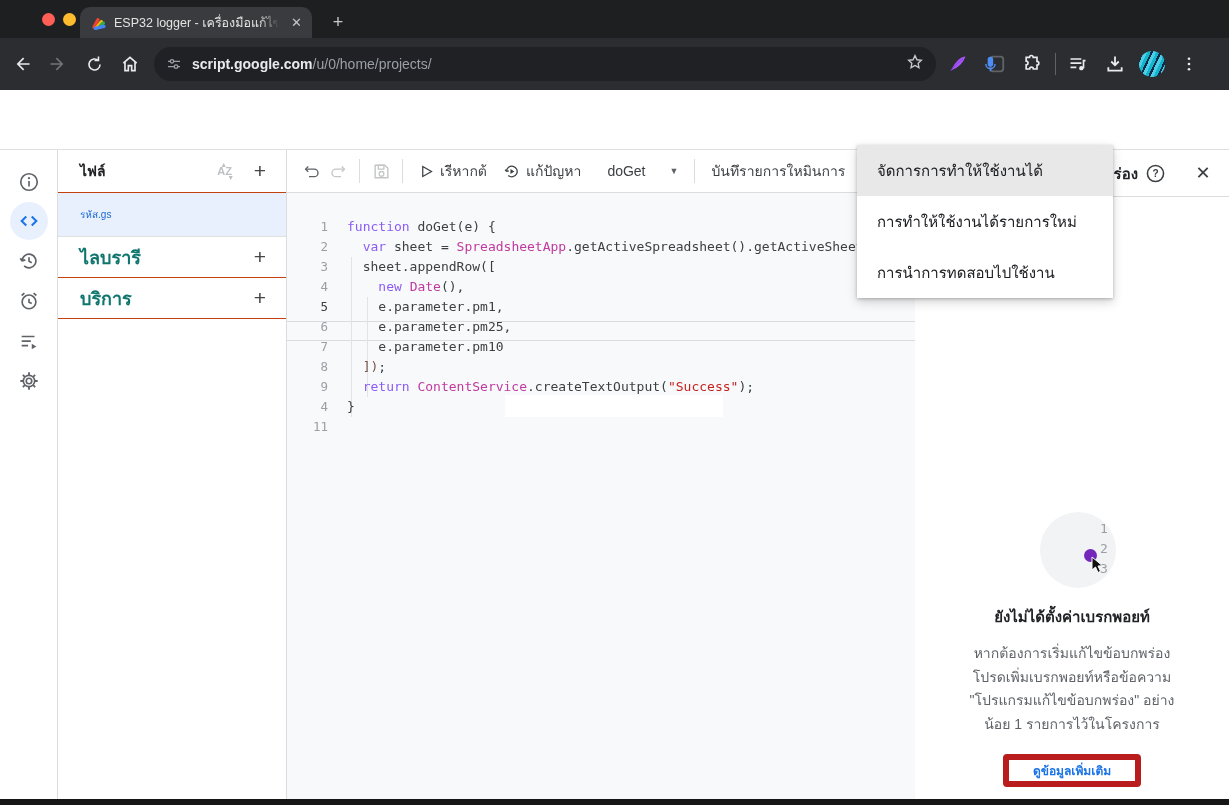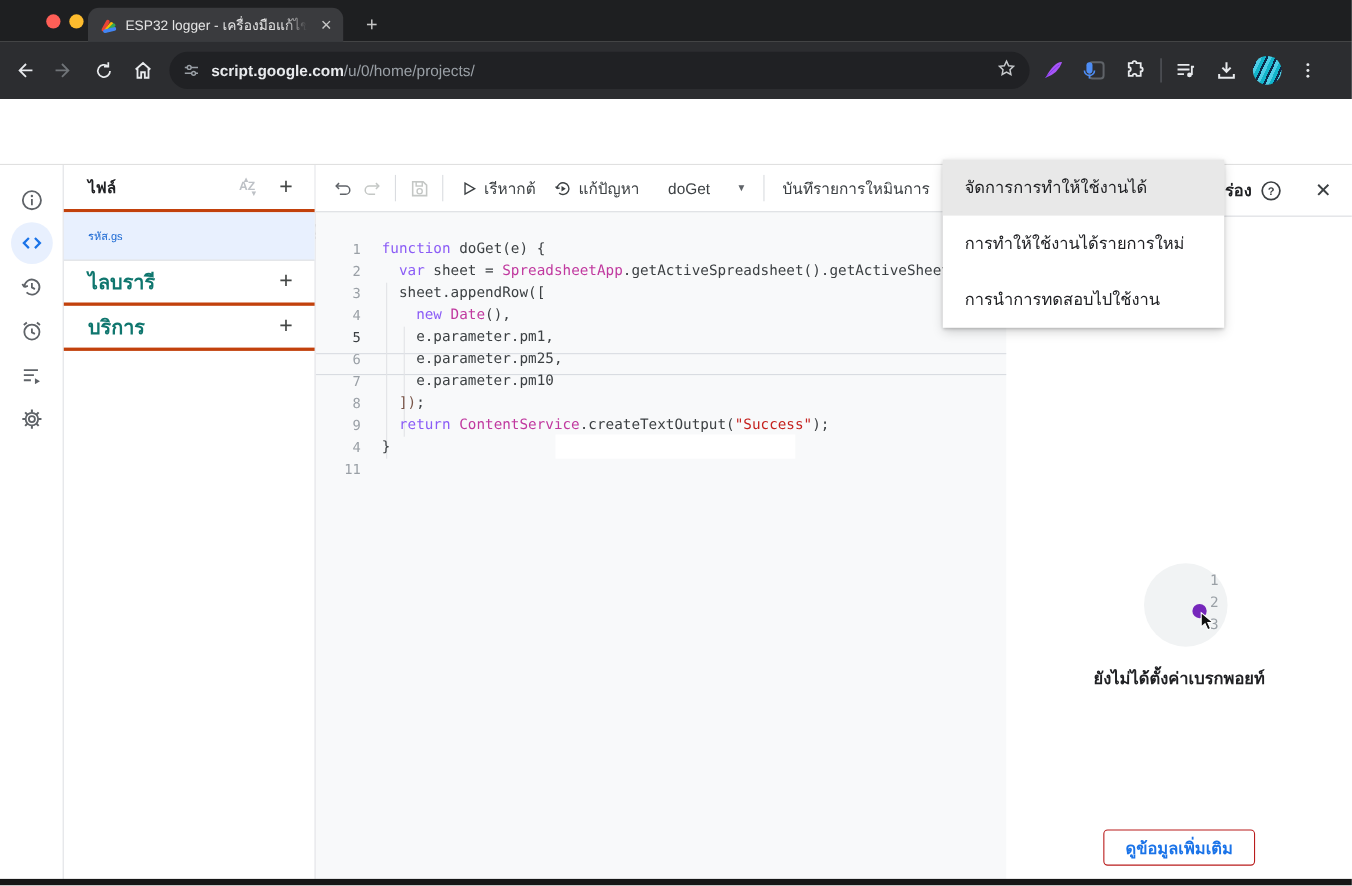--- a/index.html
+++ b/index.html
@@ -43,21 +43,21 @@
   #apps-grid { left:1134px; }
   #avatar-top { left:1178px; top:104px; width:32px; height:32px; border-radius:50%; background:repeating-linear-gradient(115deg,#12b5cb 0 4px,#ffffff 4px 6px,#1a9cb0 6px 10px); border:1px solid #e0e0e0; }
 
   
   #rail { left:0; top:150px; width:58px; height:649px; background:#fff; border-right:1px solid #dadce0; }
   .rail-ic { left:10px; width:38px; height:38px; display:flex; align-items:center; justify-content:center; border-radius:50%; }
   .rail-ic.sel { background:#e8f0fe; }
 
   
   #filepanel { left:58px; top:150px; width:229px; height:649px; background:#fff; border-right:1px solid #dadce0; }
-  .fp-row { display:flex; align-items:center; border-bottom:3px solid #c2410c; padding:0 14px 0 22px; }
+  .fp-row { display:flex; align-items:center; border-bottom:1px solid #c2410c; padding:0 14px 0 22px; }
   #fp-header { height:43px; }
   #fp-title { font-size:14px; font-weight:bold; color:#202124; }
   #fp-sort { margin-left:auto; color:#bdc1c6; font-size:11px; font-weight:bold; letter-spacing:0; position:relative; padding-right:2px; }
   #fp-sort .arr { font-size:7px; position:absolute; left:3px; }
   .plus { color:#444746; font-size:21px; font-weight:300; width:24px; text-align:center; }
   #fp-header .plus { margin-left:14px; }
   #file-row { height:44px; background:#e8f0fe; border-bottom:1px solid #e0e0e0; }
   #file-row span { color:#1967d2; font-size:10px; }
   .section-row { height:41px; }
   .section-row span.lbl { font-size:18px; font-weight:bold; color:#0f766e; }
@@ -90,21 +90,21 @@
   #dbg-header { left:0; top:0; width:314px; height:47px; border-bottom:1px solid #dadce0; }
   #dbg-title { left:0; top:0; width:223px; height:47px; line-height:47px; text-align:right; font-size:15px; font-weight:bold; color:#202124; white-space:nowrap; overflow:hidden; }
   #dbg-help { left:228px; top:11px; width:24px; height:24px; display:flex; align-items:center; justify-content:center; }
   #dbg-close { left:276px; top:11px; width:24px; height:24px; display:flex; align-items:center; justify-content:center; color:#3c4043; font-size:18px; }
   #dbg-illu { left:125px; top:362px; width:76px; height:76px; border-radius:50%; background:#f1f3f4; }
   .illu-num { position:absolute; left:60px; width:16px; text-align:left; font-size:13px; color:#9aa0a6; font-family:"DejaVu Sans Mono", monospace; }
   #bp-dot { left:44px; top:37px; width:13px; height:13px; border-radius:50%; background:#7627bb; }
   #illu-cursor { left:49px; top:44px; }
   #dbg-heading { left:0; top:455px; width:314px; text-align:center; font-size:15px; font-weight:bold; color:#202124; }
   #dbg-body { left:22px; top:492px; width:270px; text-align:center; font-size:14px; color:#5f6368; line-height:23.5px; }
-  #dbg-learn { left:88px; top:604px; width:138px; height:33px; background:#fff; border:1px solid #b91c1c; border-radius:4px; color:#1a73e8; font-size:15px; font-weight:bold; font-family:inherit; }
+  #dbg-learn { left:88px; top:604px; width:138px; height:33px; background:#fff; border:6px solid #b91c1c; border-radius:4px; color:#1a73e8; font-size:12px; font-weight:bold; font-family:inherit; }
 
   
   #deploy-menu { left:857px; top:145px; width:256px; background:#fff; box-shadow:0 1px 3px rgba(0,0,0,.22), 0 4px 10px rgba(0,0,0,.18); z-index:50; padding:0; }
   .menu-item { height:51px; line-height:51px; padding:0 20px; font-size:15px; color:#202124; white-space:nowrap; }
   .menu-item.hover { background:#e8e8e8; }
 
   #bottom-strip { left:0; top:799px; width:1229px; height:6px; background:#161616; }
 </style>
 </head>
 <body>
@@ -404,20 +404,26 @@
   <div id="dbg-illu" class="abs">
     <span class="illu-num" style="top:9px">1</span>
     <span class="illu-num" style="top:29px">2</span>
     <span class="illu-num" style="top:49px">3</span>
     <div id="bp-dot" class="abs"></div>
     <svg id="illu-cursor" class="abs" width="16" height="18" viewBox="0 0 16 18">
       <path d="M3 1 L3 14 L6.5 11 L9 16.5 L11.5 15.3 L9 10 L13.5 9.8 Z" fill="#111" stroke="#fff" stroke-width="1"></path>
     </svg>
   </div>
   <div id="dbg-heading" class="abs">ยังไม่ได้ตั้งค่าเบรกพอยท์</div>
+  <div id="dbg-body" class="abs">
+    <span style="display:block">หากต้องการเริ่มแก้ไขข้อบกพร่อง</span>
+    <span style="display:block">โปรดเพิ่มเบรกพอยท์หรือข้อความ</span>
+    <span style="display:block">"โปรแกรมแก้ไขข้อบกพร่อง" อย่าง</span>
+    <span style="display:block">น้อย 1 รายการไว้ในโครงการ</span>
+  </div>
   <button id="dbg-learn" class="abs">ดูข้อมูลเพิ่มเติม</button>
 </div>
 
 <div id="deploy-menu" class="abs">
     <div class="menu-item hover">จัดการการทำให้ใช้งานได้</div>
     <div class="menu-item">การทำให้ใช้งานได้รายการใหม่</div>
     <div class="menu-item">การนำการทดสอบไปใช้งาน</div>
   </div>
 
 <div id="bottom-strip" class="abs"></div>

